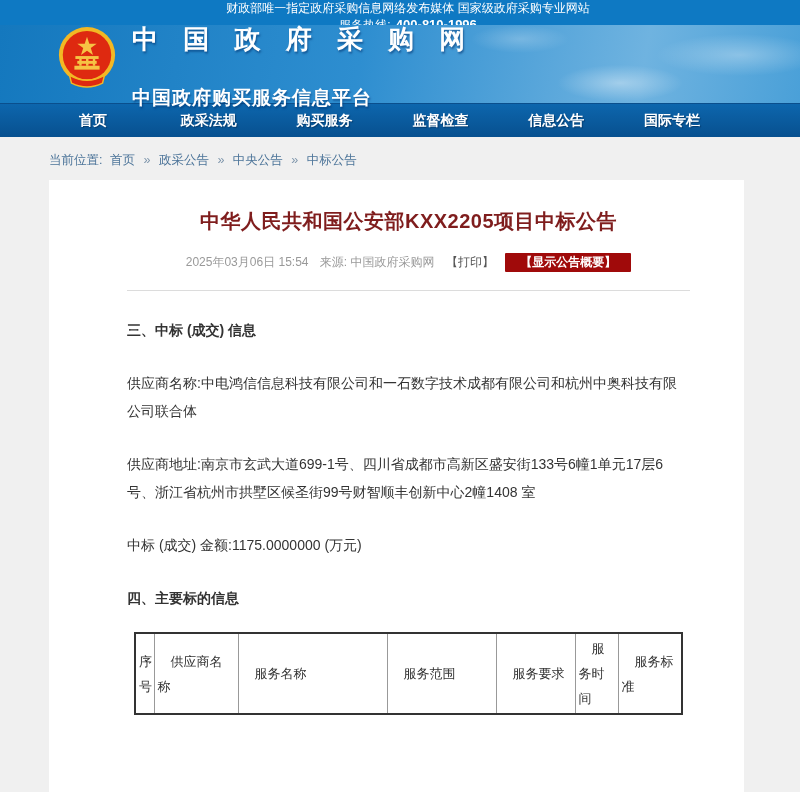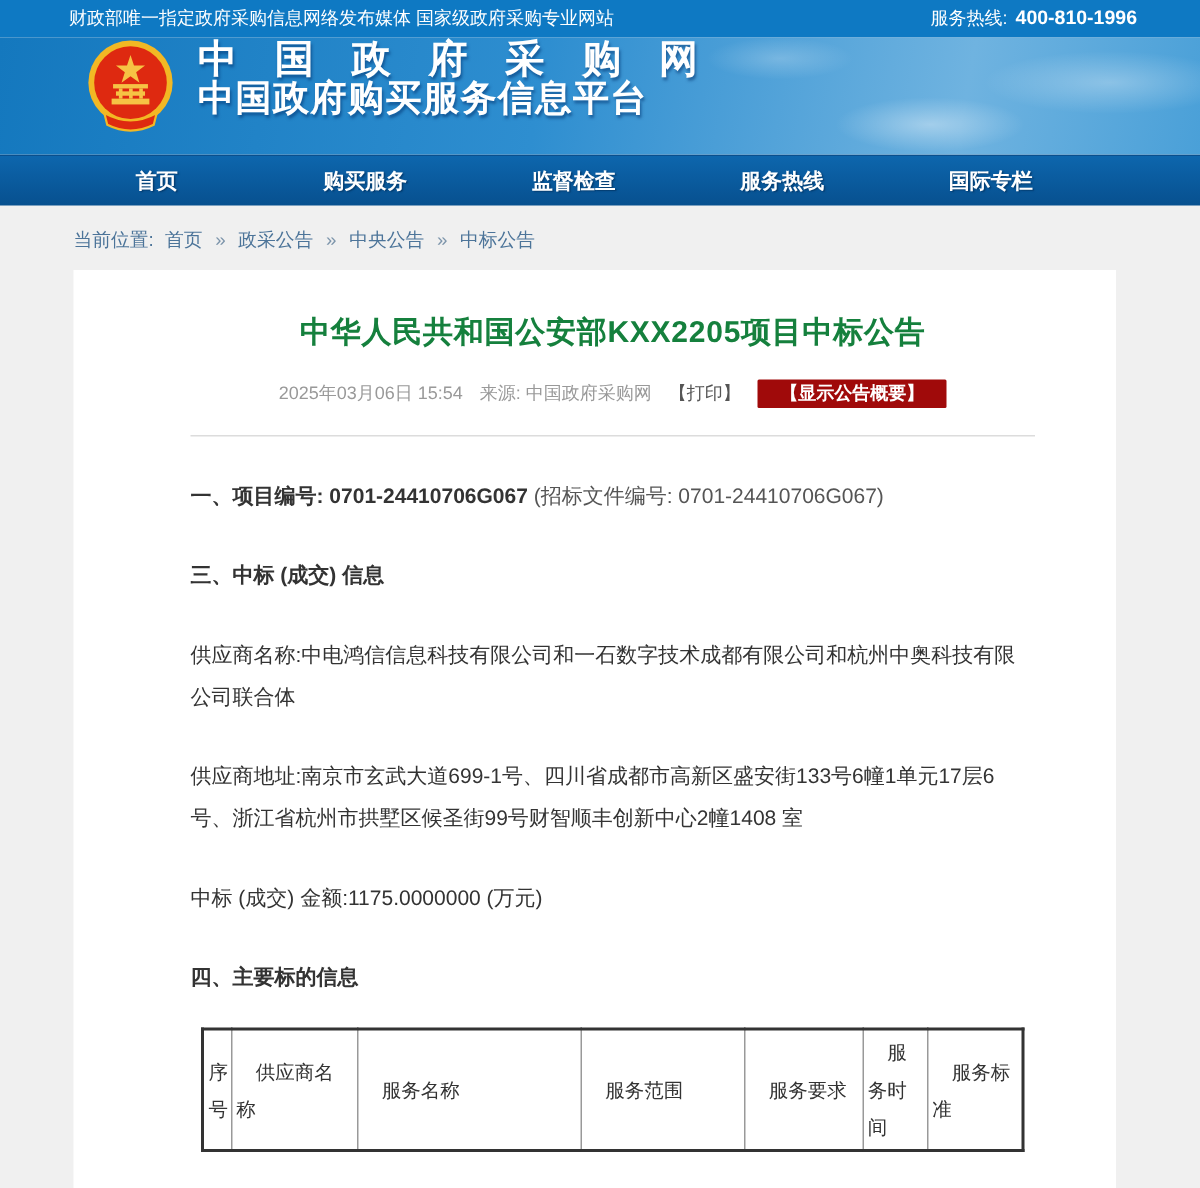--- a/index.html
+++ b/index.html
@@ -7,37 +7,37 @@
   body {
     width:800px; height:792px; overflow:hidden;
     background:#f0f0f0;
     font-family:"Liberation Sans","DejaVu Sans",sans-serif;
     color:#333;
   }
   
   .topbar {
     height:25px; background:#0e79c3; color:#fff;
     display:flex; justify-content:space-between; align-items:center;
-    padding:0 42px 0 46px; font-size:12px;
+    padding:0 30px 0 46px; font-size:12px;flex-direction:column;
   }
   .topbar .hotline { font-size:12px; }
   .topbar .hotline b { font-size:13px; font-weight:bold; margin-left:2px; }
   
   .header {
     height:78px; position:relative;
     background:
       radial-gradient(90px 26px at 620px 58px, rgba(255,255,255,.38), rgba(255,255,255,0) 70%),
       radial-gradient(120px 30px at 740px 30px, rgba(255,255,255,.30), rgba(255,255,255,0) 70%),
       radial-gradient(70px 20px at 520px 14px, rgba(255,255,255,.22), rgba(255,255,255,0) 70%),
       linear-gradient(100deg,#1478be 0%, #2e8ed0 45%, #6fb3e0 80%, #4aa0d8 100%);
     display:flex; padding-left:56px;
   }
   .logo-text { margin-left:14px; color:#fff; text-shadow:1px 2px 2px rgba(0,50,110,.55); }
   .logo-line1 { font-size:26px; font-weight:bold; letter-spacing:9px; line-height:28px; white-space:nowrap; }
-  .logo-line2 { font-size:24px; font-weight:bold; letter-spacing:1px; line-height:25px; white-space:nowrap; }
+  .logo-line2 { font-size:19px; font-weight:bold; letter-spacing:1px; line-height:25px; white-space:nowrap;margin-top:32px; }
   .logo-line3 { font-size:16px; font-weight:bold; letter-spacing:2px; text-align:center; line-height:20px; }
   
   .nav {
     height:34px; background:linear-gradient(#0d66ad,#07508f);
     display:flex; align-items:stretch; padding:0 70px 0 35px;
     border-top:1px solid #0a4f8d;
   }
   .nav a {
     flex:1; color:#fff; font-size:14px; font-weight:bold;
     text-align:center; line-height:33px; text-decoration:none;
@@ -49,21 +49,21 @@
   }
   .breadcrumb a { color:#4c7499; text-decoration:none; cursor:pointer; }
   .breadcrumb .sep { color:#7d95ab; margin:0 5px; }
   .breadcrumb .loc-label { margin-right:4px;margin-top:31px; }
   
   .content {
     width:695px; margin-left:49px; background:#fff;
     padding:28px 54px 60px 78px; min-height:614px;
   }
   h1.article-title {
-    margin:0; font-size:20px; font-weight:bold; color:#15803d;
+    margin:0; font-size:20px; font-weight:bold; color:#7f1d1d;
     text-align:center; letter-spacing:0.5px;
   }
   .dateline {
     margin-top:18px; text-align:center; font-size:12px; color:#999;
   }
   .dateline .src { margin-left:8px; }
   .dateline .print {
     color:#555; margin-left:8px; text-decoration:none; cursor:pointer;
   }
   .summary-btn {
@@ -114,23 +114,24 @@
     <path d="M14 52 Q32 62 50 52 L48 60 Q32 68 16 60 Z" fill="#de2910" stroke="#f2b824" stroke-width="1.5"></path>
   </svg>
   <div class="logo-text">
     <div class="logo-line1">中 国 政 府 采 购 网</div>
     <div class="logo-line2">中国政府购买服务信息平台</div>
   </div>
 </div>
 
 <div class="nav">
   <a>首页</a>
+  <a>政采法规</a>
   <a>购买服务</a>
   <a>监督检查</a>
-  <a>服务热线</a>
+  <a>信息公告</a>
   <a>国际专栏</a>
 </div>
 
 <div class="breadcrumb">
   <span class="loc-label">当前位置:</span>
   <a>首页</a>
   <span class="sep">»</span>
   <a>政采公告</a>
   <span class="sep">»</span>
   <a>中央公告</a>
@@ -145,25 +146,20 @@
     <span>2025年03月06日 15:54</span>
     <span class="src">来源:</span>
     <span>中国政府采购网</span>
     <a class="print">【打印】</a>
     <span class="summary-btn">【显示公告概要】</span>
   </div>
 
   <hr class="divider">
 
   <div class="article-body">
-    <p>
-      <span class="b">一、项目编号:</span>
-      <span class="b">0701-24410706G067</span>
-      <span class="tender-extra">(招标文件编号: 0701-24410706G067)</span>
-    </p>
     <p class="b">三、中标 (成交) 信息</p>
     <p>供应商名称:中电鸿信信息科技有限公司和一石数字技术成都有限公司和杭州中奥科技有限公司联合体</p>
     <p>供应商地址:南京市玄武大道699-1号、四川省成都市高新区盛安街133号6幢1单元17层6号、浙江省杭州市拱墅区候圣街99号财智顺丰创新中心2幢1408 室</p>
     <p>中标 (成交) 金额:1175.0000000 (万元)</p>
     <p class="b">四、主要标的信息</p>
 
     <table class="lot-table">
       <colgroup>
         <col style="width:19px">
           <col style="width:84px">

